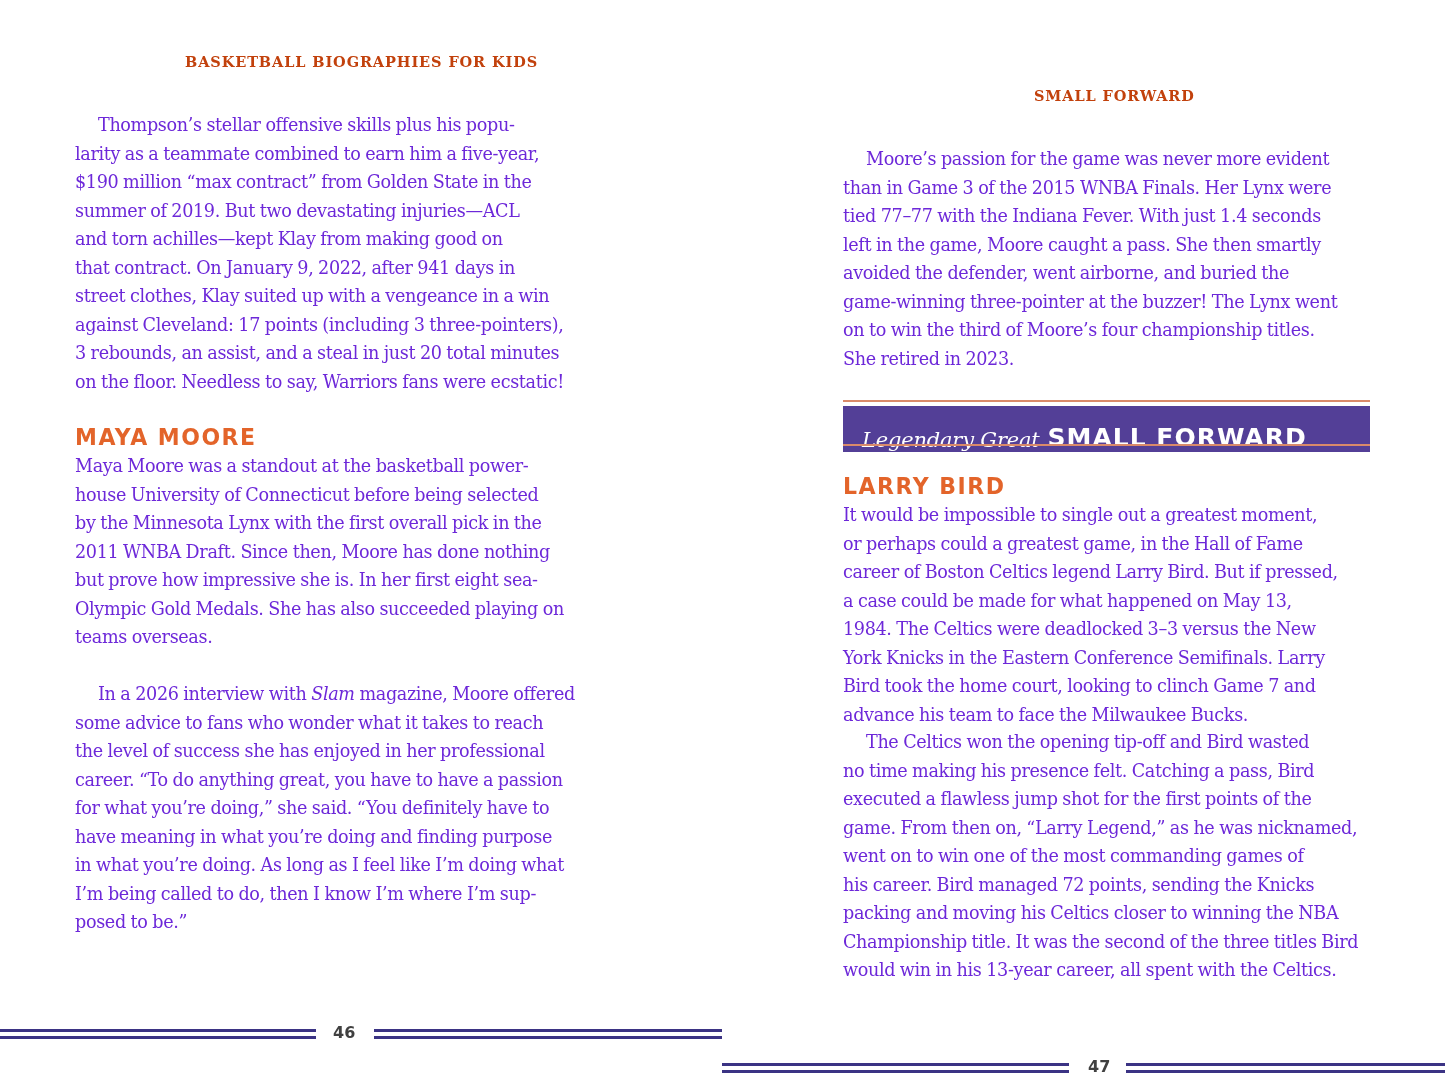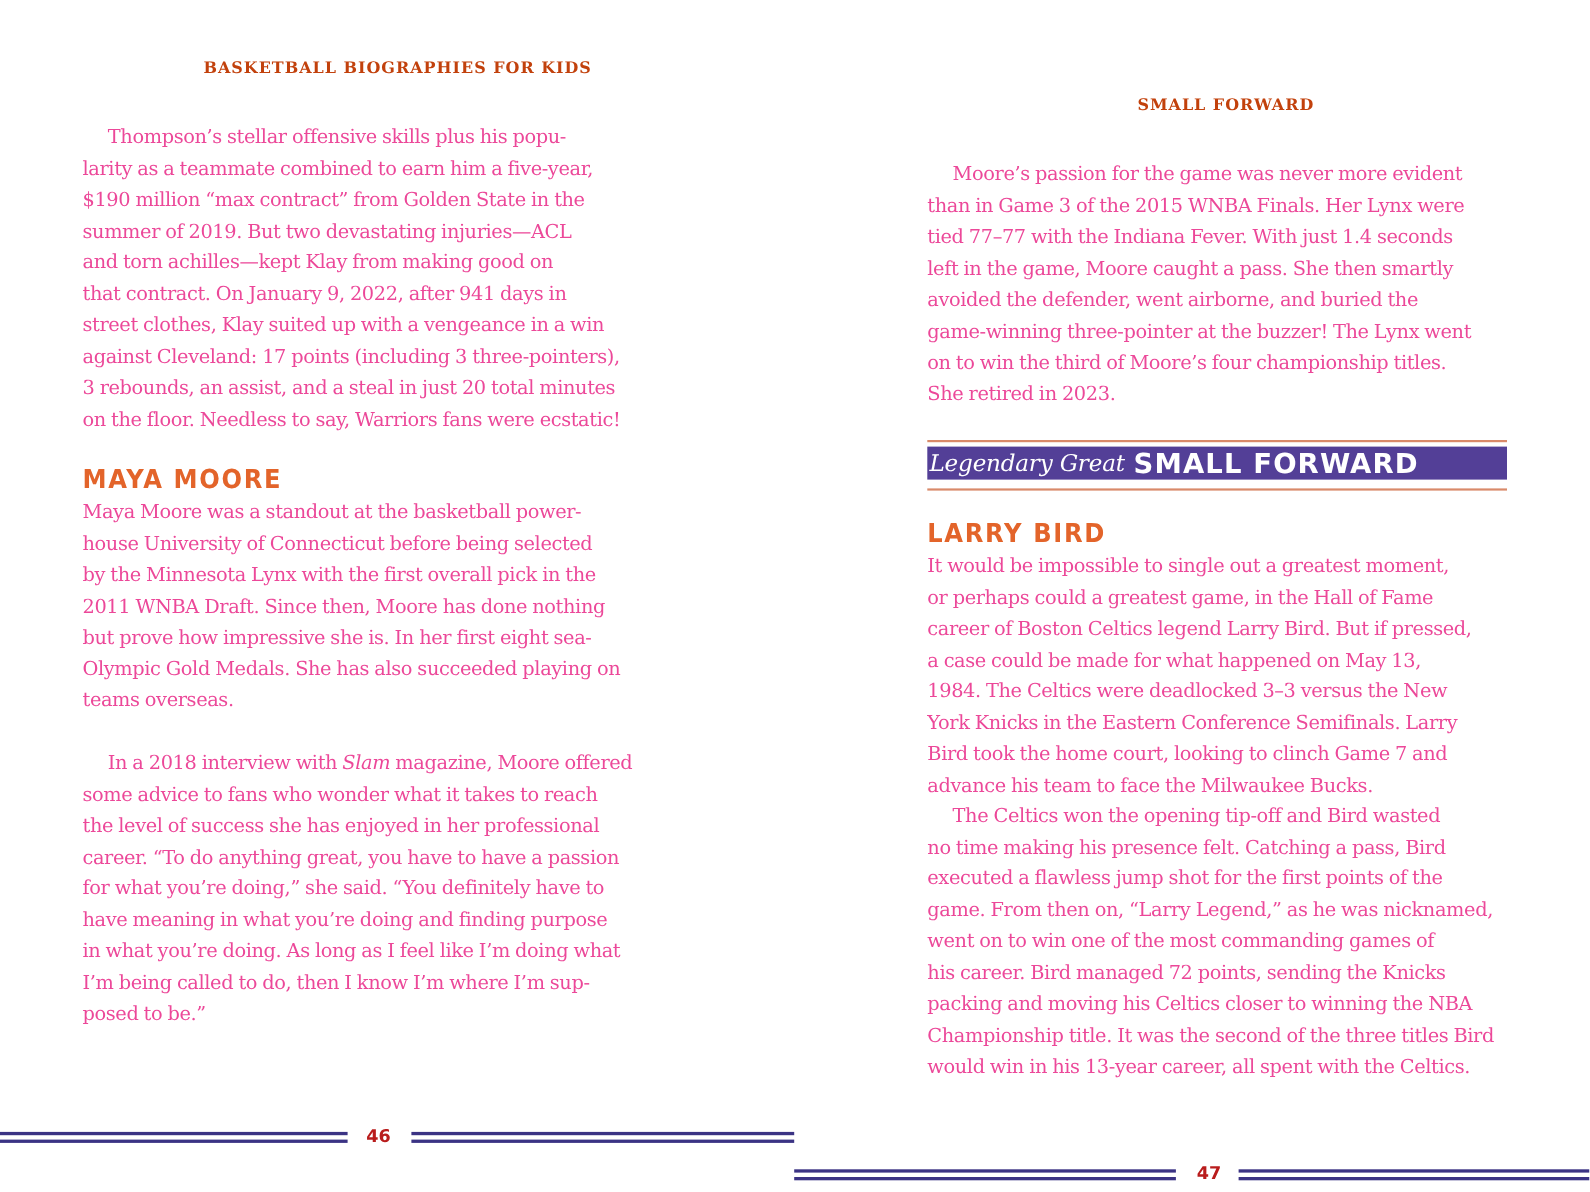--- a/index.html
+++ b/index.html
@@ -33,21 +33,21 @@
     white-space: nowrap;
   }
   .page-left .running-head { left: 185px; }
   .page-right .running-head { left: 312px; }
 
   .text-block {
     position: absolute;
     font-family: "DejaVu Serif", "Liberation Serif", serif;
     font-size: 17.6px;
     line-height: 28.5px;
-    color: #ec4899;
+    color: #6d28d9;
     font-weight: 300;
     letter-spacing: -0.35px;
     word-spacing: -0.5px;
   }
   .line { display: block; white-space: nowrap; }
   .indent { padding-left: 23px; }
 
   .section-heading {
     position: absolute;
     font-family: "DejaVu Sans", "Liberation Sans", sans-serif;
@@ -75,25 +75,25 @@
     height: 2px;
     background: #d98a6a;
   }
   .banner .rule-top { top: 0; }
   .banner .rule-bottom { bottom: 0; }
   .banner .bar {
     position: absolute;
     left: 0;
     top: 6px;
     width: 100%;
-    height: 30px;
+    height: 46px;
     background: #533f97;
     display: flex;
-    align-items: center;
-    padding-left: 2px;
+    align-items: flex-end;
+    padding-left: 19px;
     box-sizing: border-box;
     white-space: nowrap;
   }
   .banner .script {
     font-family: "DejaVu Serif", "Liberation Serif", serif;
     font-style: italic;
     color: #ffffff;
     font-size: 21px;
     margin-right: 8px;
     letter-spacing: -0.2px;
@@ -120,21 +120,21 @@
     background: #3b3384;
   }
   .footer-line::before { top: 0; }
   .footer-line::after { top: 7px; }
   .folio {
     position: absolute;
     top: 1023px;
     font-family: "DejaVu Sans", "Liberation Sans", sans-serif;
     font-size: 16px;
     font-weight: bold;
-    color: #b91c1c;
+    color: #404040;
   }
 </style>
 </head>
 <body>
 
 <div class="page page-left">
   <div class="running-head">BASKETBALL BIOGRAPHIES FOR KIDS</div>
 
   <div class="text-block" style="left:75px; top:111px; width:540px;">
     <span class="line indent">Thompson’s stellar offensive skills plus his popu-</span>
@@ -155,21 +155,21 @@
     <span class="line">Maya Moore was a standout at the basketball power-</span>
     <span class="line">house University of Connecticut before being selected</span>
     <span class="line">by the Minnesota Lynx with the first overall pick in the</span>
     <span class="line">2011 WNBA Draft. Since then, Moore has done nothing</span>
     <span class="line">but prove how impressive she is. In her first eight sea-</span>
     <span class="line">Olympic Gold Medals. She has also succeeded playing on</span>
     <span class="line">teams overseas.</span>
   </div>
 
   <div class="text-block" style="left:75px; top:680px; width:540px;">
-    <span class="line indent"><span>In a 2018 interview with </span><em>Slam</em><span> magazine, Moore offered</span></span>
+    <span class="line indent"><span>In a 2026 interview with </span><em>Slam</em><span> magazine, Moore offered</span></span>
     <span class="line">some advice to fans who wonder what it takes to reach</span>
     <span class="line">the level of success she has enjoyed in her professional</span>
     <span class="line">career. “To do anything great, you have to have a passion</span>
     <span class="line">for what you’re doing,” she said. “You definitely have to</span>
     <span class="line">have meaning in what you’re doing and finding purpose</span>
     <span class="line">in what you’re doing. As long as I feel like I’m doing what</span>
     <span class="line">I’m being called to do, then I know I’m where I’m sup-</span>
     <span class="line">posed to be.”</span>
   </div>
 

